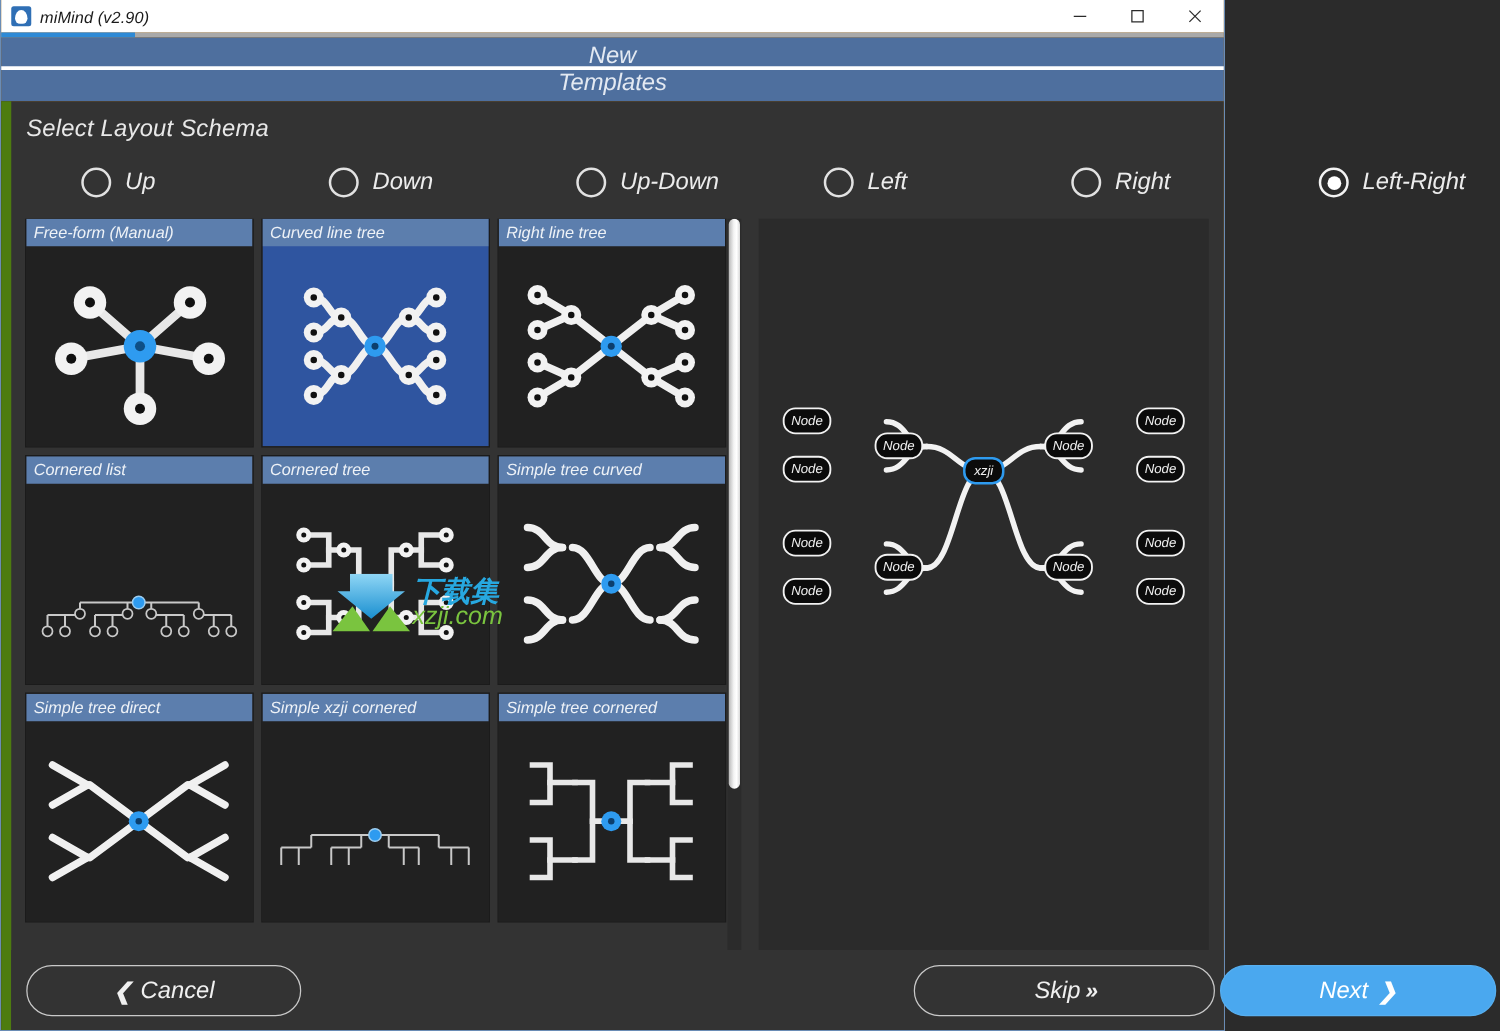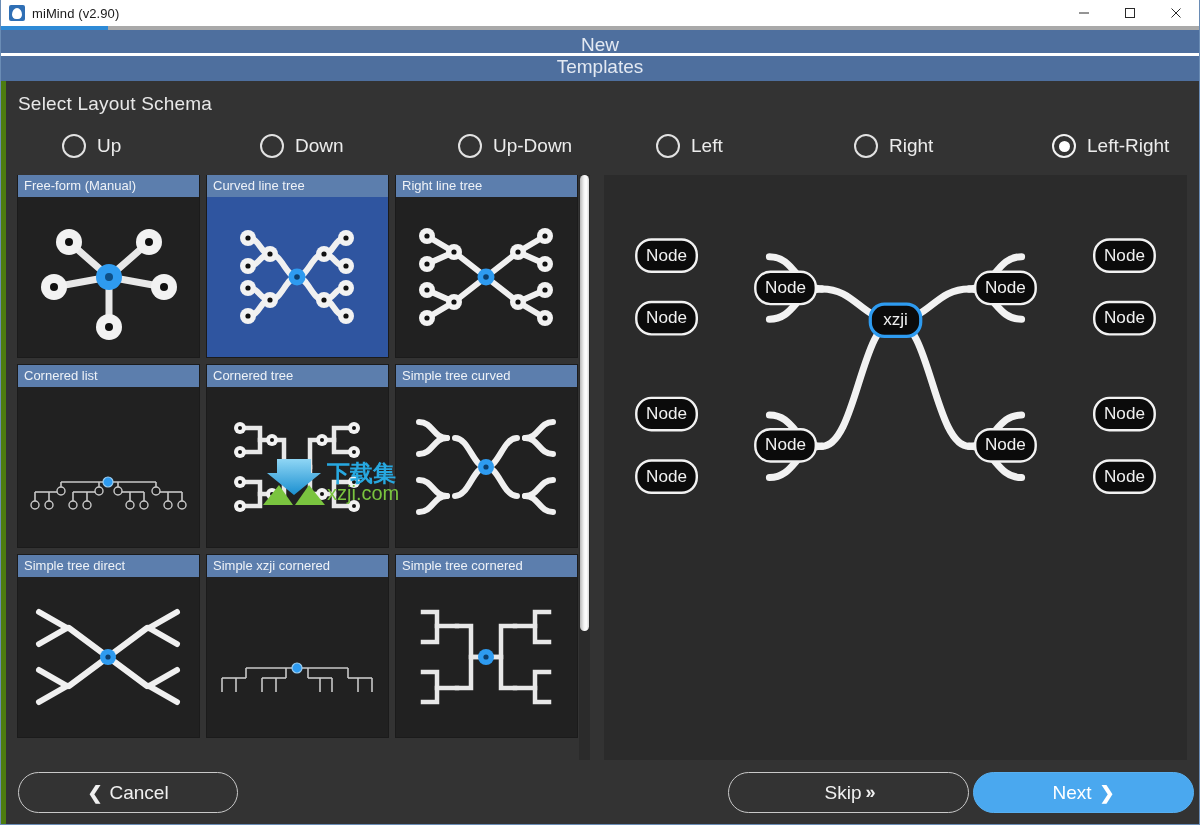--- a/index.html
+++ b/index.html
@@ -5,25 +5,26 @@
   * { box-sizing: border-box; margin: 0; padding: 0; }
   html, body {
     width: 1200px; height: 825px;
     background: #2b2b2b;
     font-family: "Liberation Sans", sans-serif;
     overflow: hidden;
   }
 
   
   #app {
-    width: 1200px; height: 825px;
+    width: 980px; height: 825px;
     position: relative;
     background: #a16207;
     border: 1px solid #6a8cb5;
     border-top: none;
+    font-style: italic;
   }
   #titlebar {
     height: 26px; background: #ffffff;
     display: flex; align-items: center;
     position: relative;
   }
   #title-icon {
     width: 16px; height: 16px; margin-left: 8px; margin-right: 7px;
     background: #2f6fb5; border-radius: 2px;
     position: relative; flex: none;
@@ -74,21 +75,21 @@
   .tab.active::after {
     content: ""; position: absolute;
     left: 0; right: 0; bottom: 0; height: 3px;
     background: #ffffff;
   }
 
   
   #content {
     position: absolute; left: 0; right: 0; top: 81px; bottom: 0;
     background: #333333;
-    border-left: 5px solid #4d7c0f;
+    border-left: 8px solid #4d7c0f;
   }
   #section-title {
     font-size: 19px; color: #e8e8e8;
     padding: 12px 0 0 12px;
     letter-spacing: .2px;
   }
 
   
   #radio-row {
     display: flex; align-items: center;

